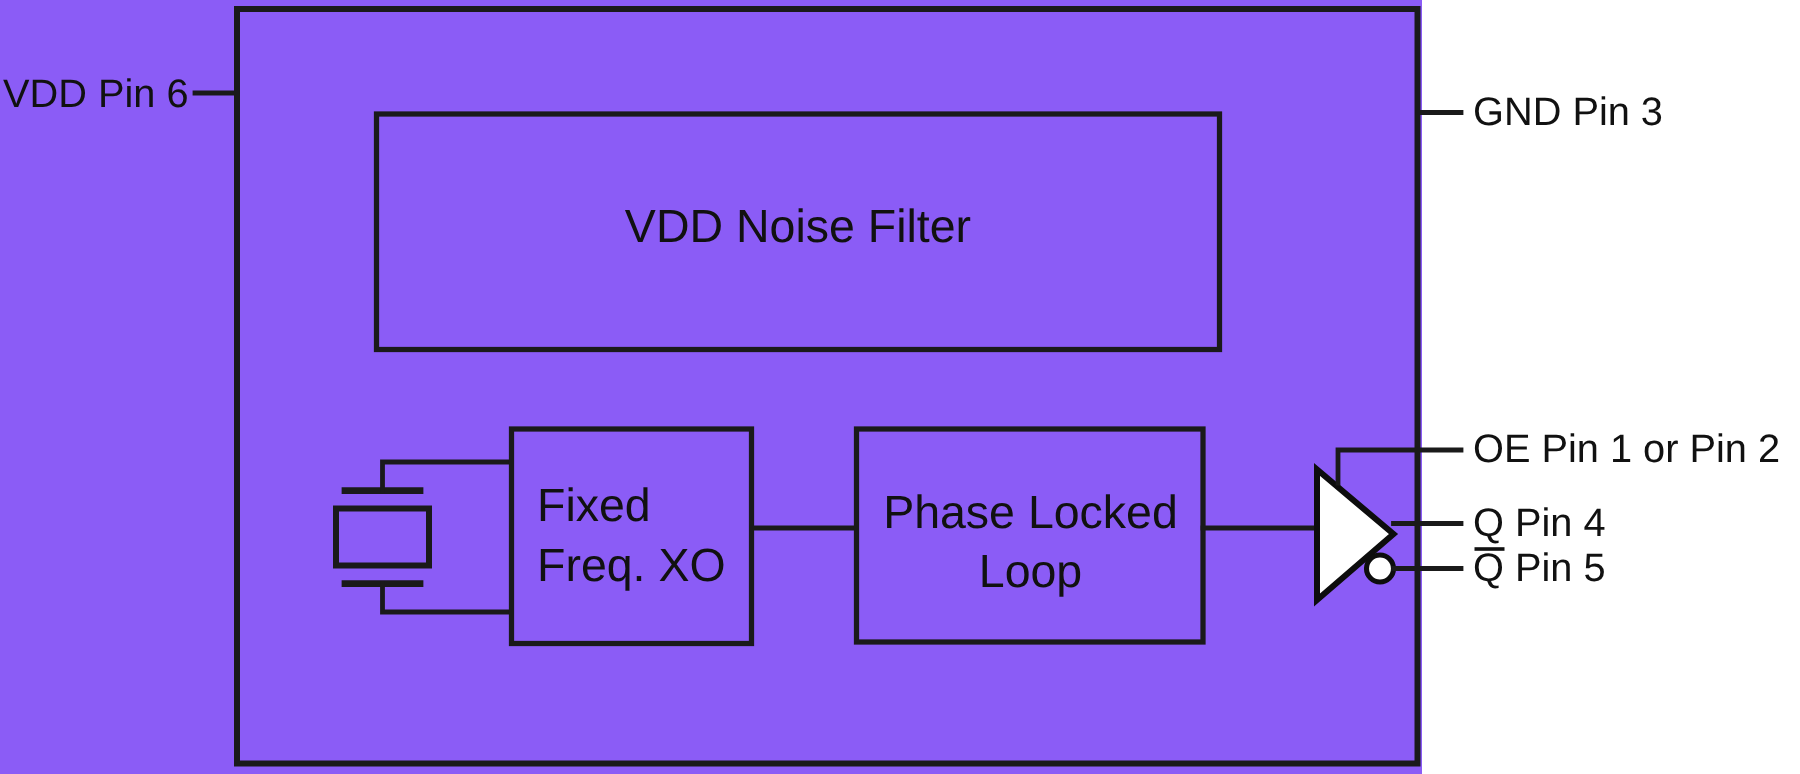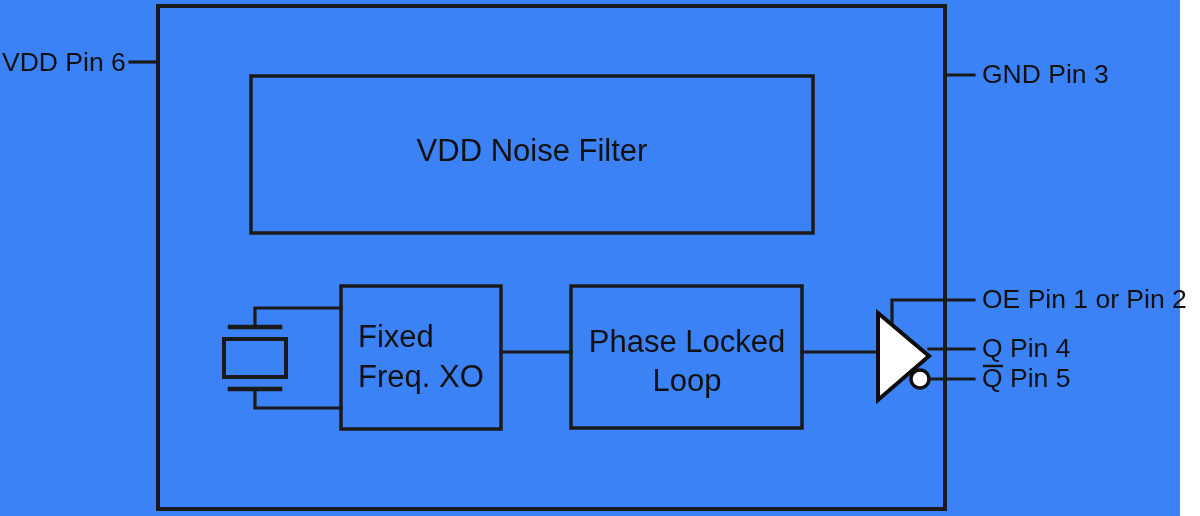--- a/index.html
+++ b/index.html
@@ -8,23 +8,23 @@
     background: #ffffff;
   }
   body {
     font-family: "Liberation Sans", sans-serif;
     width: 1200px;
     height: 516px;
     overflow: hidden;
   }
   #diagram-root {
     position: relative;
-    width: 1180px;
+    width: 948px;
     height: 516px;
-    background: #3b82f6;
+    background: #8b5cf6;
   }
   svg.diagram {
     display: block;
     width: 1200px;
     height: 516px;
   }
   .blk-line {
     stroke: #1a1a1a;
     fill: none;
     stroke-linecap: square;

